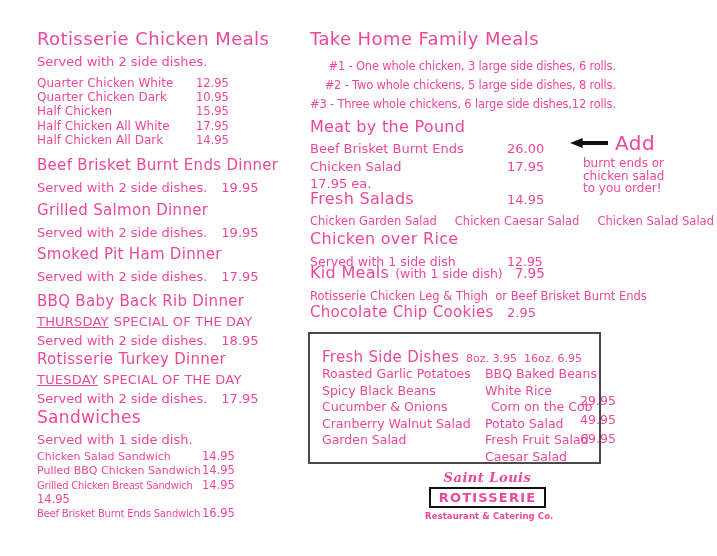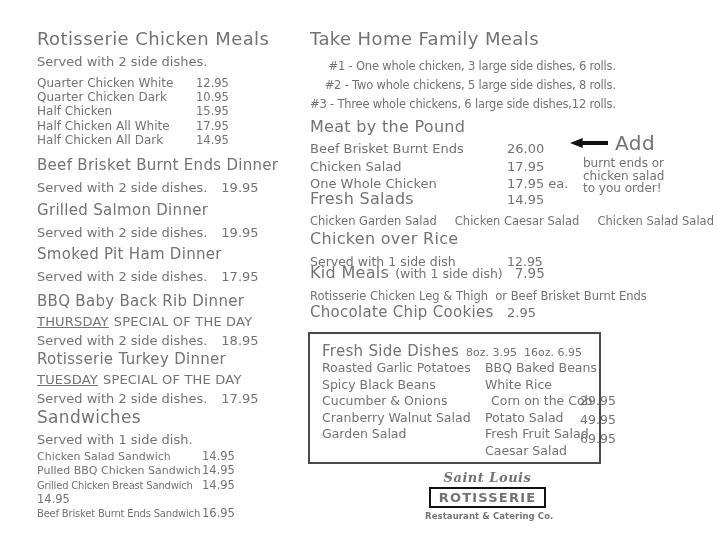--- a/index.html
+++ b/index.html
@@ -1,19 +1,19 @@
 <!DOCTYPE html>
 <html><head>
 <meta charset="utf-8">
 <style>
   * { margin:0; padding:0; box-sizing:border-box; }
   body { background:#e8e8e8; }
   .page{
     position:relative; width:717px; height:556px; background:#ffffff;
-    font-family:"DejaVu Sans", sans-serif; color:#737373; overflow:hidden;
+    font-family:"DejaVu Sans", sans-serif; color:#ec4899; overflow:hidden;
     margin:0 auto;
   }
   .sec{ position:absolute; }
   .h1{ font-size:18px; letter-spacing:.4px; white-space:nowrap; }
   .h2{ font-size:15px; letter-spacing:.3px; white-space:nowrap; }
   .sub{ font-size:13px; margin-top:5px; white-space:nowrap; }
   .items{ margin-top:7px; }
   .irow{ display:flex; align-items:baseline; font-size:12px; height:14.2px; white-space:nowrap; }
   .irow .nm{ width:159px; }
   .srow{ display:flex; align-items:baseline; font-size:11px; height:14.3px; white-space:nowrap; }
@@ -37,21 +37,21 @@
   .kidrow{ display:flex; align-items:baseline; white-space:nowrap; }
   .kidrow .kq{ font-size:12.5px; margin-left:6px; }
   .kidrow .kp{ font-size:13.5px; margin-left:12px; }
   .kidnote{ font-size:11.5px; margin-top:7px; white-space:pre; }
   .addnote{ position:absolute; left:570px; top:131px; }
   .addrow{ display:flex; align-items:center; gap:7px; }
   .addword{ font-size:20px; letter-spacing:.5px; }
   .addlines{ margin-left:13px; margin-top:2px; font-size:12px; line-height:12.5px; white-space:nowrap; }
   .sbox{
     position:absolute; left:308px; top:332px; width:293px; height:132px;
-    border:2px solid #4a4a4a; padding:8px 0 0 12px;
+    border:2px solid #4a4a4a; padding:14px 0 0 12px;
   }
   .stitle{ display:flex; align-items:baseline; gap:7px; white-space:nowrap; }
   .stitle .st-name{ font-size:15px; letter-spacing:.3px; }
   .stitle .st-pricing{ font-size:11px; white-space:pre; }
   .scols{ display:flex; }
   .scol1{ width:163px; }
   .sitem{ font-size:12.5px; line-height:16.6px; white-space:nowrap; }
   .logo{ position:absolute; left:425px; top:470px; width:125px; text-align:center; }
   .lscript{ font-family:"DejaVu Serif", serif; font-style:italic; font-weight:bold; font-size:13px; letter-spacing:.5px; white-space:nowrap; }
   .lboxwrap{ margin-top:2px; }
@@ -188,21 +188,20 @@
     <div class="items" style="margin-top:5px;">
       <div class="mrow">
           <span class="nm">Beef Brisket Burnt Ends</span>
           <span class="pr">26.00</span>
         </div>
       <div class="mrow">
           <span class="nm">Chicken Salad</span>
           <span class="pr">17.95</span>
         </div>
       <div class="mrow">
-          <span class="nm">One Whole Chicken</span>
           <span class="pr">17.95 ea.</span>
         </div>
     </div>
   </div>
 
   <div class="addnote">
     <div class="addrow">
       <svg class="arrow-svg" width="38" height="14" viewBox="0 0 60 16">
           <path d="M0 8 L20 0 L20 5 L60 5 L60 11 L20 11 L20 16 Z" fill="#111"></path>
         </svg>

